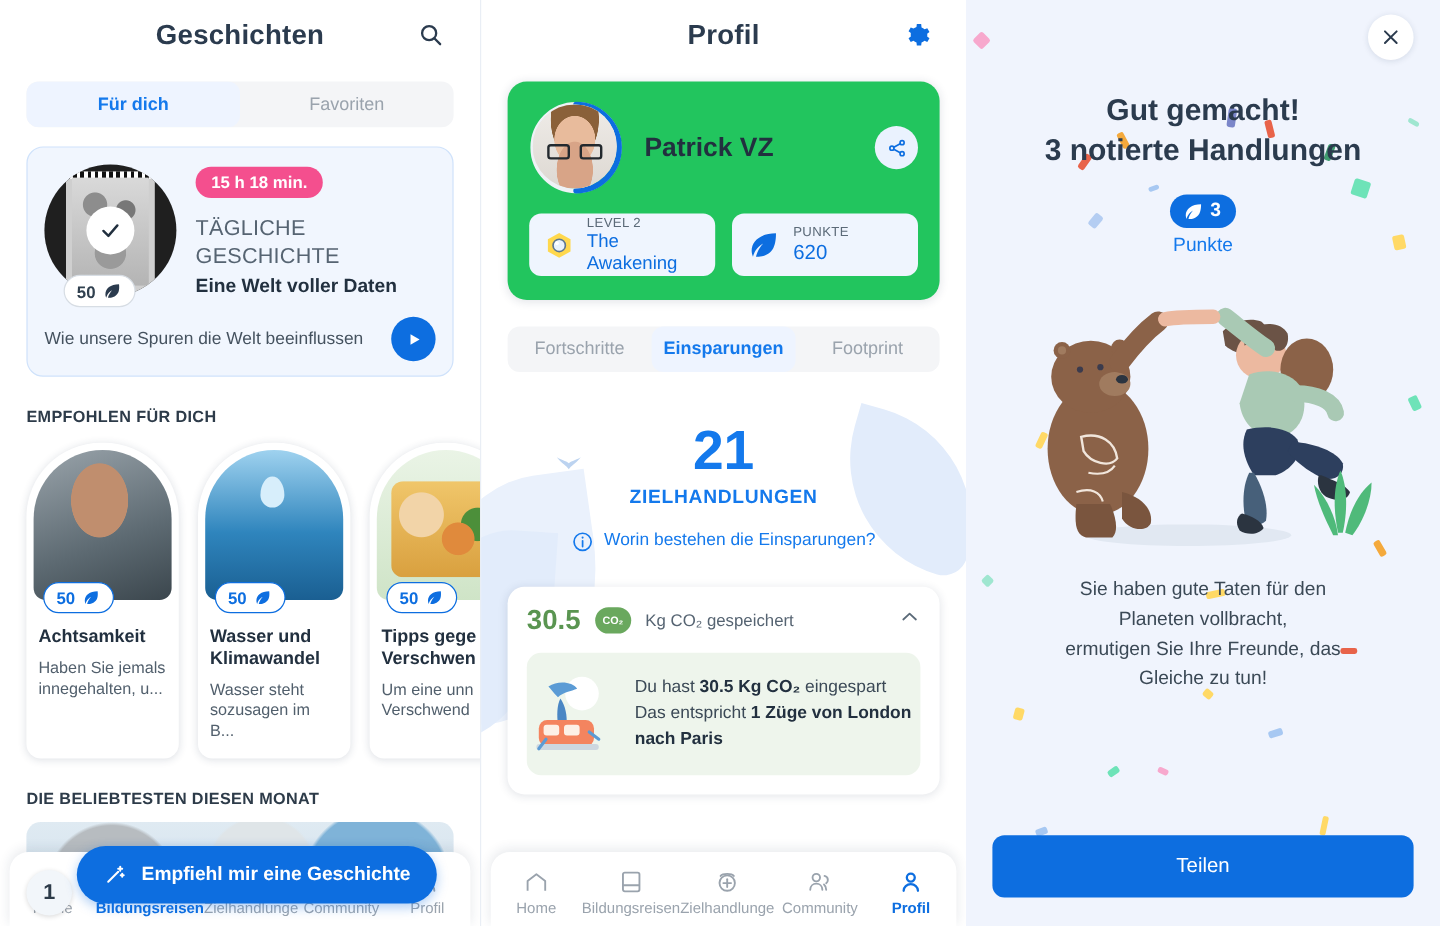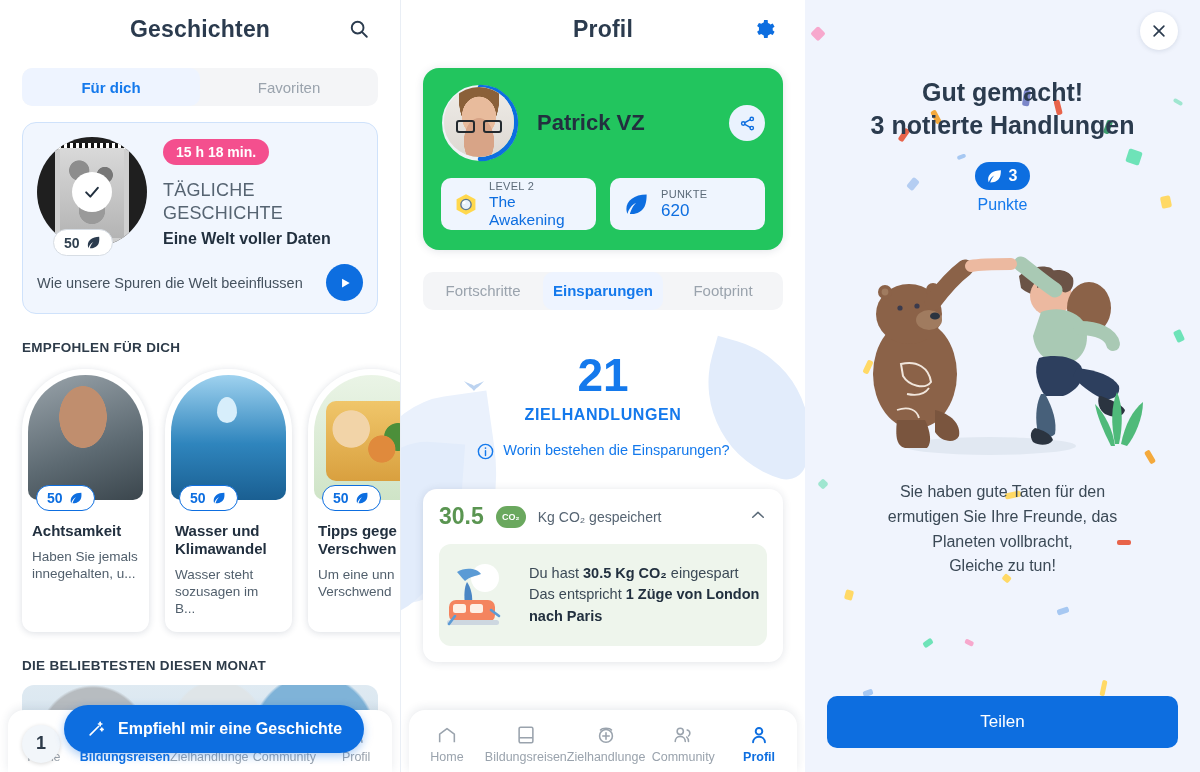--- a/index.html
+++ b/index.html
@@ -721,21 +721,21 @@
         <path d="M230 204 C238 206 246 210 248 216 C244 222 234 222 228 218 C224 212 226 206 230 204z" fill="#2b3440"></path>
 
         <path d="M310 220 C306 200 306 182 312 168 C318 182 318 202 314 220z" fill="#4fba7a"></path>
         <path d="M316 220 C320 200 328 186 338 178 C338 194 330 212 322 222z" fill="#4fba7a"></path>
         <path d="M306 222 C298 206 292 192 290 180 C300 190 308 206 310 222z" fill="#4fba7a"></path>
       </svg>
     </div>
 
     <div class="cel-body">
       <div>Sie haben gute Taten für den</div>
+      <div>Planeten vollbracht,</div>
       <div>ermutigen Sie Ihre Freunde, das</div>
-      <div>Planeten vollbracht,</div>
       <div>Gleiche zu tun!</div>
     </div>
 
     <div class="share-cta">Teilen</div>
   </div>
 
 </div>
 
 </body></html>

